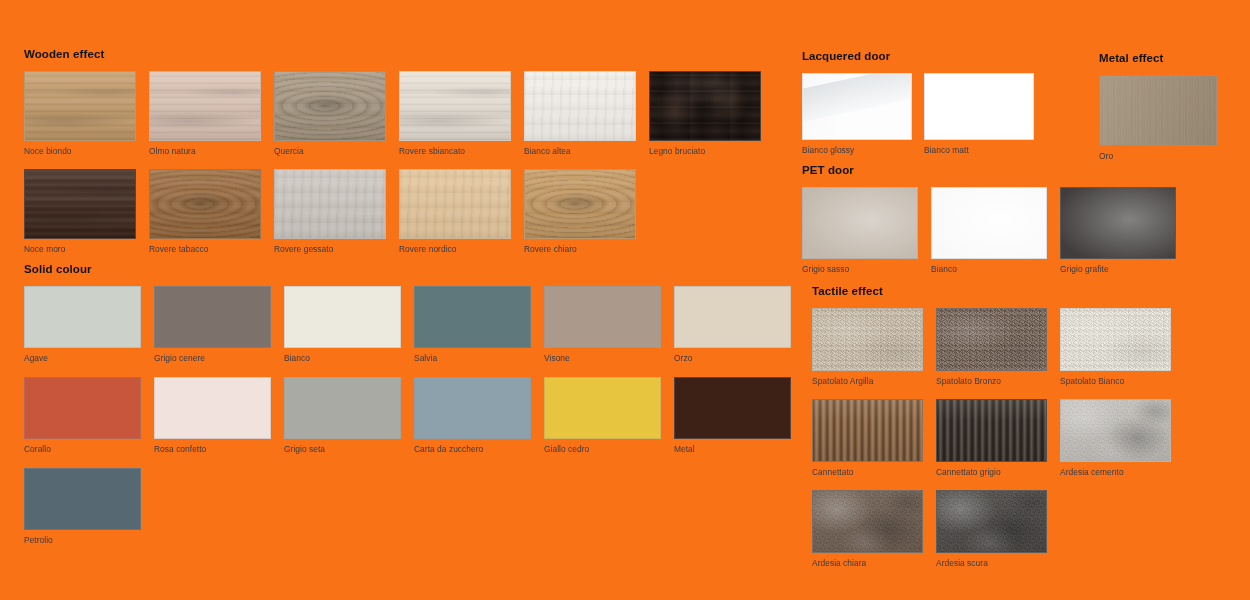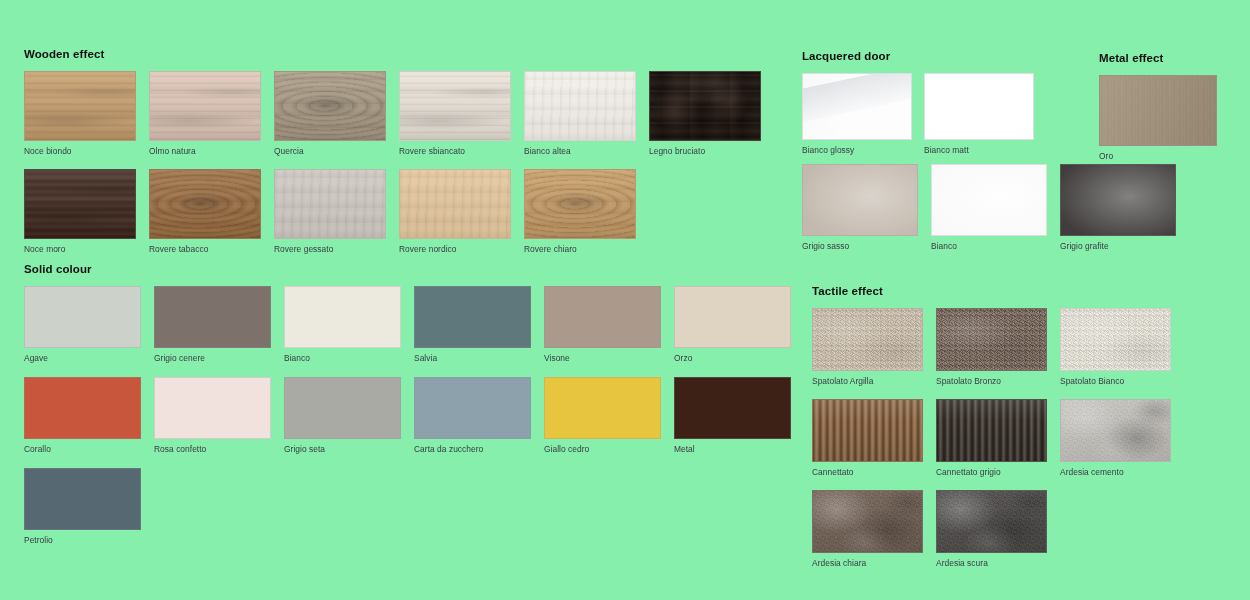--- a/index.html
+++ b/index.html
@@ -7,21 +7,21 @@
   html, body {
     margin: 0; padding: 0;
     width: 1250px; height: 600px;
     background: #ffffff;
     font-family: "Liberation Sans", sans-serif;
     overflow: hidden;
   }
   #page {
     position: relative;
     width: 1250px; height: 600px;
-    background: #86efac;
+    background: #f97316;
   }
   .section-title {
     font-size: 11.5px;
     font-weight: bold;
     color: #111111;
     letter-spacing: 0.1px;
     margin: 0 0 10px 0;
     line-height: 13px;
   }
   .swatch-grid { display: flex; flex-wrap: wrap; }
@@ -462,20 +462,21 @@
             <div class="grain"></div>
             <div class="grain2"></div>
             <div class="grain3"></div>
           </div>
           <div class="swatch-label">Bianco matt</div>
         </div>
       </div>
   </section>
 
   <section id="pet-door">
+    <h2 class="section-title">PET door</h2>
     <div class="swatch-grid">
         <div class="swatch-cell">
           <div class="swatch tex-pet" style="background-color: rgb(198, 188, 176);">
             <div class="grain"></div>
             <div class="grain2"></div>
             <div class="grain3"></div>
           </div>
           <div class="swatch-label">Grigio sasso</div>
         </div>
         <div class="swatch-cell">

